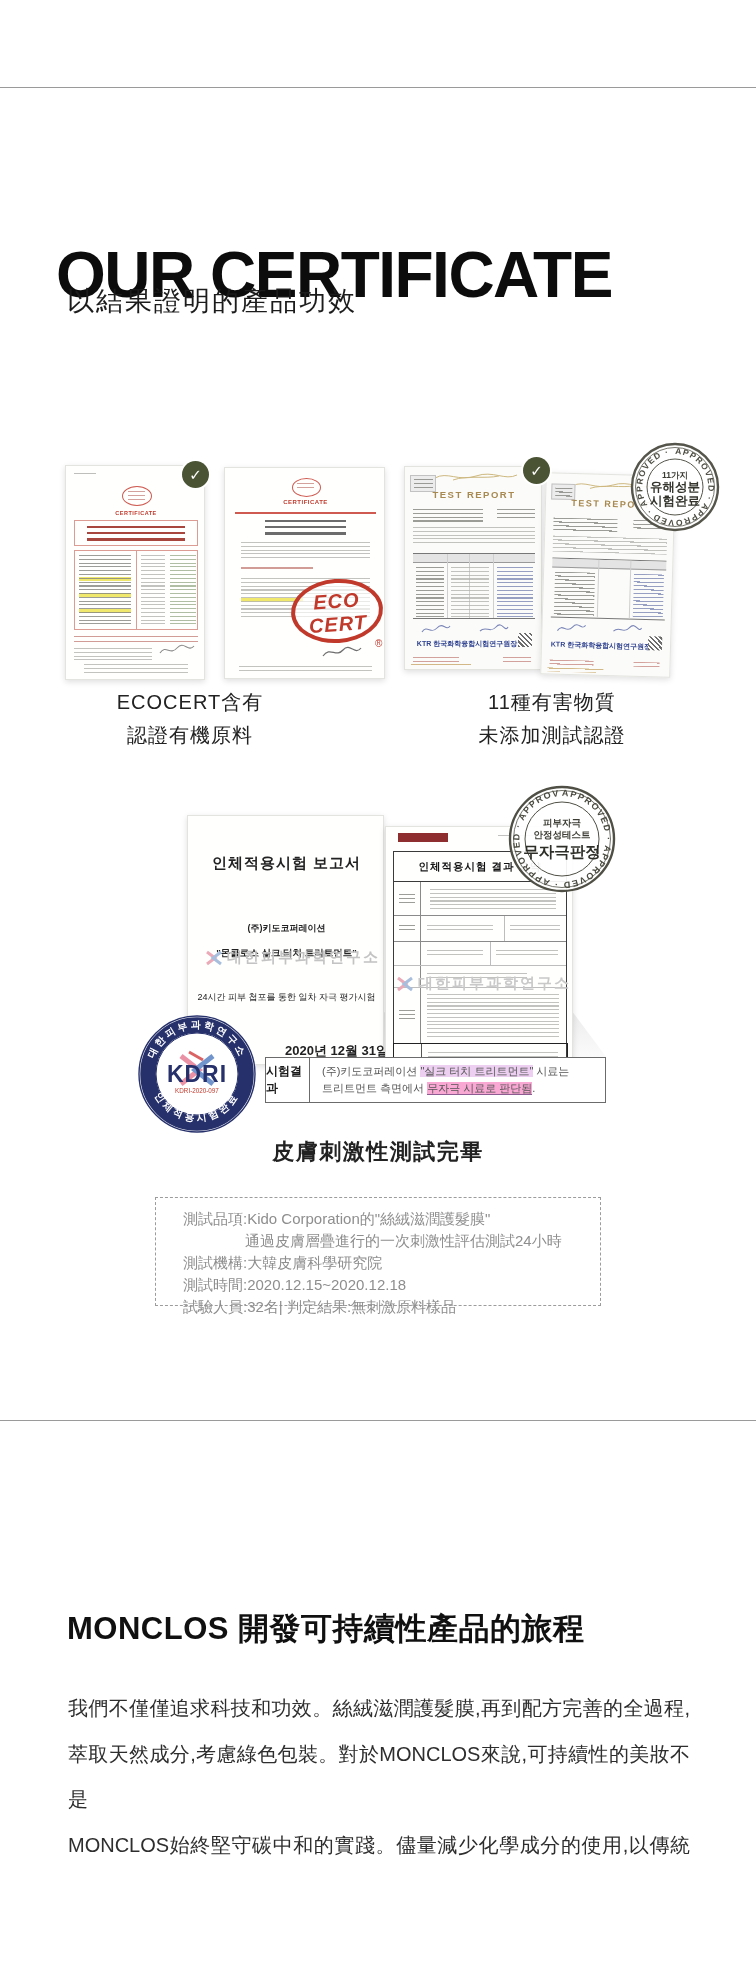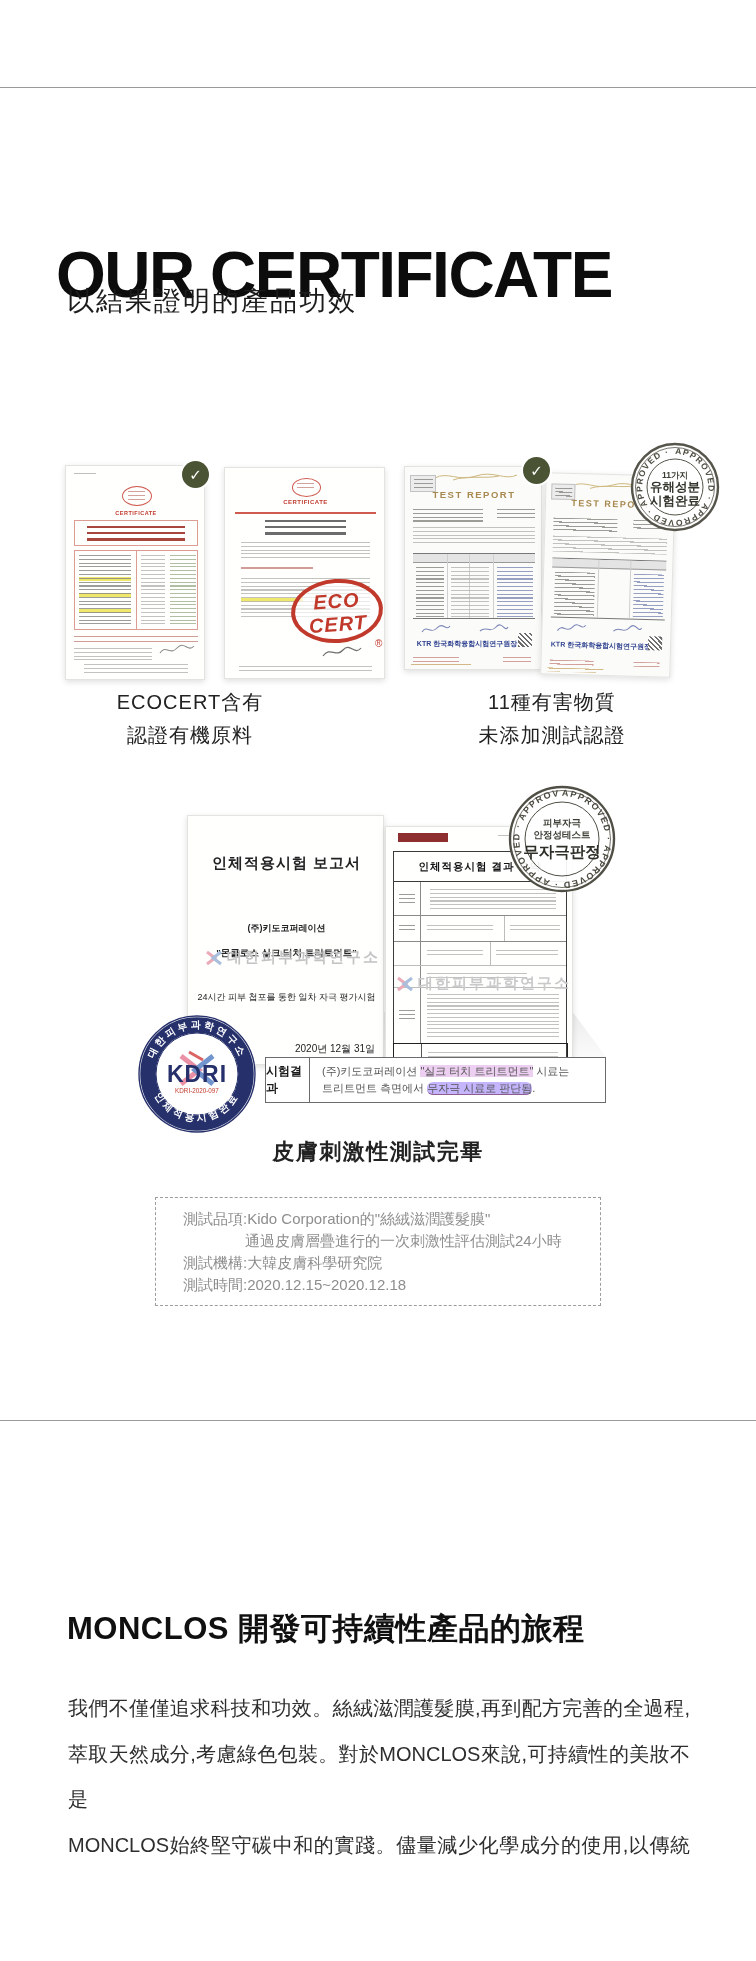--- a/index.html
+++ b/index.html
@@ -21,21 +21,21 @@
   .qr{position:absolute;background:repeating-linear-gradient(45deg,#6d6d6d 0 1.6px,#fff 1.6px 3.4px);}
   .wm{position:absolute;display:flex;align-items:center;gap:4px;z-index:3;font-weight:600;letter-spacing:2px;color:#c3c3c3;white-space:nowrap;}
   .flap{position:absolute;left:233px;top:1012px;width:374px;height:46px;z-index:2;
         background:linear-gradient(#ececec,#fbfbfb);clip-path:polygon(0% 100%,9% 0%,91% 2%,100% 100%);}
   .result-box{position:absolute;left:265px;top:1057px;width:341px;height:46px;background:#fff;border:1.4px solid #6b6b6b;
               display:flex;z-index:4;box-sizing:border-box;}
   .result-label{width:43px;border-right:1px solid #6b6b6b;display:flex;align-items:center;justify-content:center;
                 font-size:12px;font-weight:700;color:#1a1a1a;}
   .result-text{flex:1;padding:5px 6px 0 12px;font-size:11px;line-height:17px;color:#555;}
   .hl{background:#edd0f1;}
-  .hl-u{background:#c4b5fd;border-bottom:1.3px solid #8c5c92;border-radius:6px;}
+  .hl-u{background:#f9a8d4;border-bottom:1.3px solid #8c5c92;}
   .info-box{position:absolute;left:155px;top:1197px;width:446px;height:109px;border:1px dashed #9c9c9c;background:#fff;
             box-sizing:border-box;padding:10px 8px 0 27px;font-size:15px;line-height:22px;color:#8e8e8e;}
   .para-line{text-align:justify;text-align-last:justify;}
   .para-line.last{text-align:left;text-align-last:left;}
   .doc-ktext{position:absolute;color:#222;white-space:nowrap;}
   svg{display:block;}
 </style>
 </head>
 <body>
 
@@ -190,21 +190,21 @@
     <div>未添加測試認證</div>
   </div>
 
   <div class="flap"></div>
 
   <div class="doc" style="left:187px;top:815px;width:197px;height:250px;z-index:2;">
     <div class="doc-ktext" style="left:0;top:38px;width:197px;text-align:center;font-size:15px;font-weight:700;letter-spacing:1px;">인체적용시험 보고서</div>
     <div class="doc-ktext" style="left:0;top:106px;width:197px;text-align:center;font-size:9px;font-weight:700;">(주)키도코퍼레이션</div>
     <div class="doc-ktext" style="left:0;top:131px;width:197px;text-align:center;font-size:9.5px;font-weight:700;">"몬클로스 실크 터치 트리트먼트"</div>
     <div class="doc-ktext" style="left:0;top:155px;width:197px;text-align:center;font-size:9px;font-weight:400;margin-top:20px;">24시간 피부 첩포를 통한 일차 자극 평가시험</div>
-    <div class="doc-ktext" style="left:97px;top:226px;width:100px;text-align:center;font-size:10px;font-weight:400;">2020년 12월 31일</div>
+    <div class="doc-ktext" style="left:97px;top:226px;width:100px;text-align:center;font-size:13px;font-weight:700;">2020년 12월 31일</div>
     <div class="doc-ktext" style="left:97px;top:242px;width:100px;text-align:center;font-size:7.5px;color:#9a9a9a;font-weight:400;">대한피부과학연구소</div>
   </div>
 
   <div class="doc" style="left:385px;top:826px;width:188px;height:262px;z-index:2;">
     <div class="abs" style="left:12px;top:6px;width:50px;height:9px;background:#8f2e2e;"></div>
     <div class="bars-sm c-g" style="left:112px;top:8px;width:58px;height:4px;"></div>
     <div class="abs" style="left:7px;top:24px;width:174px;height:232px;border:1.1px solid #3a3a3a;">
       <div class="abs" style="left:0;top:0;width:100%;height:30px;border-bottom:1px solid #3a3a3a;display:flex;align-items:center;justify-content:center;
                   font-size:10.5px;font-weight:700;letter-spacing:1px;color:#111;">인체적용시험 결과 요약</div>
       <div class="abs" style="left:0;top:30px;width:100%;height:34px;border-bottom:.8px solid #8a8a8a;">
@@ -303,20 +303,21 @@
     </text>
   </svg>
 
   <div class="abs" style="left:128px;top:1137px;width:500px;text-align:center;font-size:22px;font-weight:600;letter-spacing:1.5px;color:#222;">皮膚刺激性測試完畢</div>
 
   <div class="info-box">
     <div>測試品項:Kido Corporation的"絲絨滋潤護髮膜"</div>
     <div style="padding-left:62px;">通過皮膚層疊進行的一次刺激性評估測試24小時</div>
     <div>測試機構:大韓皮膚科學研究院</div>
     <div>測試時間:2020.12.15~2020.12.18</div>
+    <div>試驗人員:32名| 判定結果:無刺激原料樣品</div>
   </div>
 
   <div class="hr" style="top:1420px;"></div>
 
   <div class="abs" style="left:67px;top:1608px;font-size:31px;font-weight:700;color:#101010;letter-spacing:.5px;white-space:nowrap;">MONCLOS 開發可持續性產品的旅程</div>
 
   <div class="abs" style="left:68px;top:1686px;width:622px;font-size:20px;line-height:45.5px;color:#2e2e2e;">
     <div class="para-line">我們不僅僅追求科技和功效。絲絨滋潤護髮膜,再到配方完善的全過程,</div>
     <div class="para-line">萃取天然成分,考慮綠色包裝。對於MONCLOS來說,可持續性的美妝不是</div>
     <div class="para-line">MONCLOS始終堅守碳中和的實踐。儘量減少化學成分的使用,以傳統方式</div>

